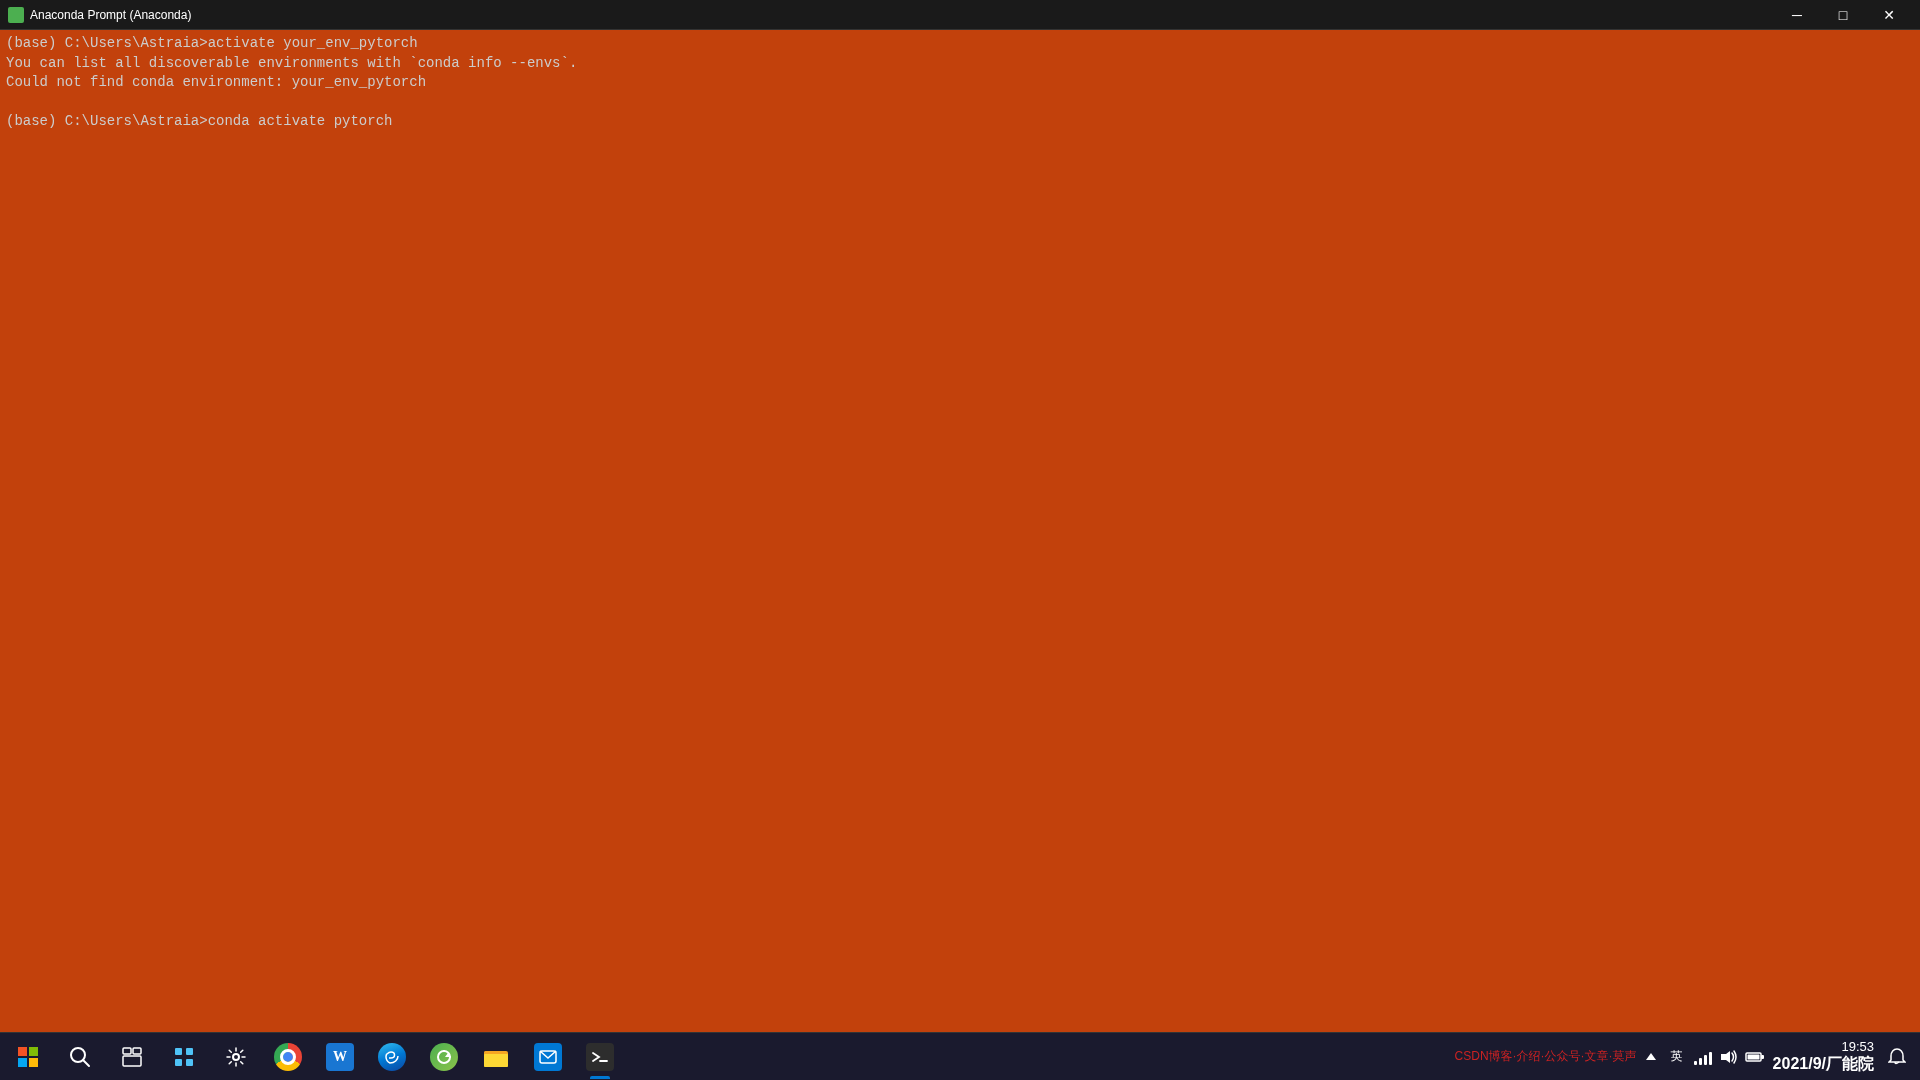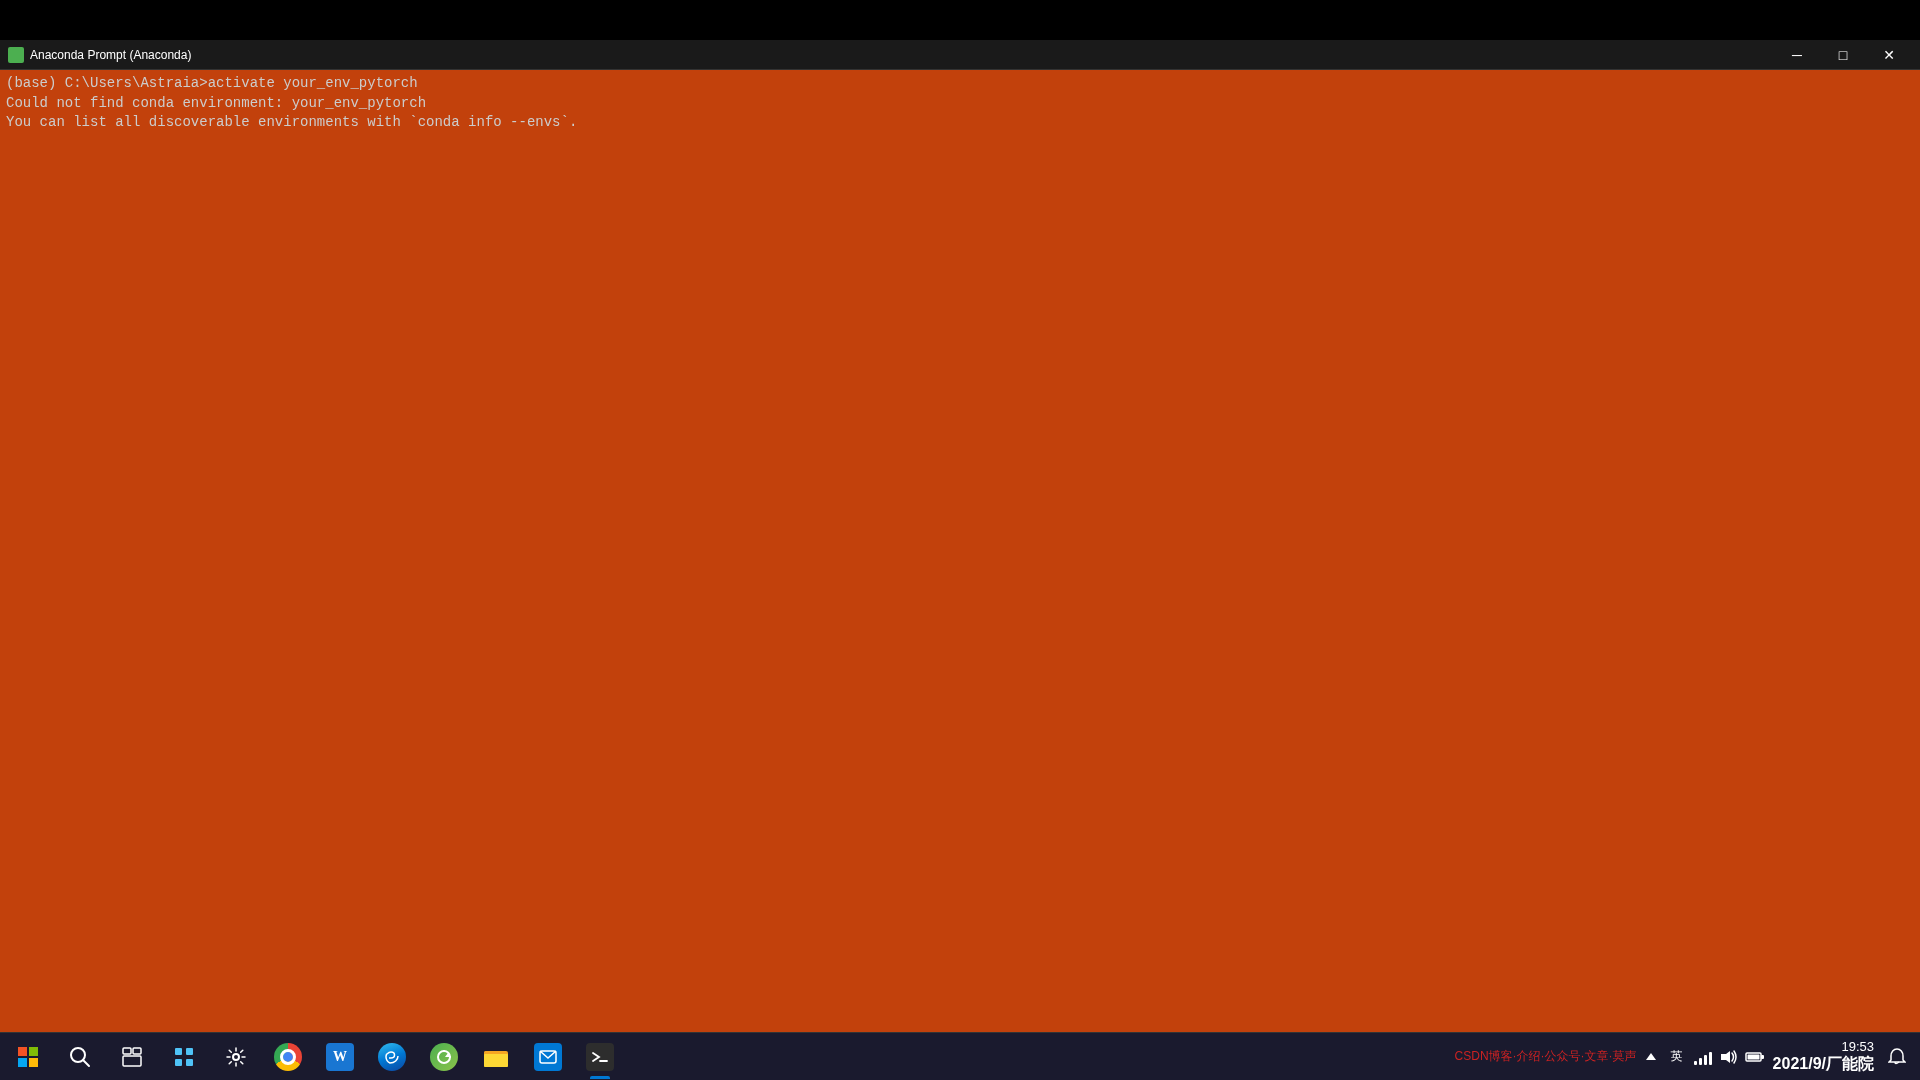--- a/index.html
+++ b/index.html
@@ -19,21 +19,20 @@
     
     .title-bar {
       width: 100%;
       height: 30px;
       background: #1a1a1a;
       display: flex;
       align-items: center;
       justify-content: space-between;
       padding: 0 8px;
       border-bottom: 1px solid #333;
-      margin-top: 40px;
     }
 
     .title-bar-left {
       display: flex;
       align-items: center;
       gap: 6px;
     }
 
     .title-bar-icon {
       width: 16px;
@@ -242,23 +241,24 @@
       <span class="btn-icon">□</span>
     </button>
     <button class="title-bar-btn close">
       <span class="btn-icon">✕</span>
     </button>
   </div>
 </div>
 
 <div class="terminal">
   <span class="terminal-line">(base) C:\Users\Astraia&gt;activate your_env_pytorch</span>
+  <span class="terminal-line">You can list all discoverable environments with `conda info --envs`.</span>
   <span class="terminal-line">Could not find conda environment: your_env_pytorch</span>
-  <span class="terminal-line">You can list all discoverable environments with `conda info --envs`.</span>
   <span class="terminal-line empty"></span>
+  <span class="terminal-line">(base) C:\Users\Astraia&gt;conda activate pytorch</span>
   <span class="terminal-line empty"></span>
 </div>
 
 <div class="taskbar">
   <div class="taskbar-left">
 
     <div class="taskbar-app-btn">
       <svg class="win-icon" viewBox="0 0 24 24" xmlns="http://www.w3.org/2000/svg">
         <rect x="2" y="2" width="9" height="9" fill="#f35325"></rect>
         <rect x="13" y="2" width="9" height="9" fill="#81bc06"></rect>

